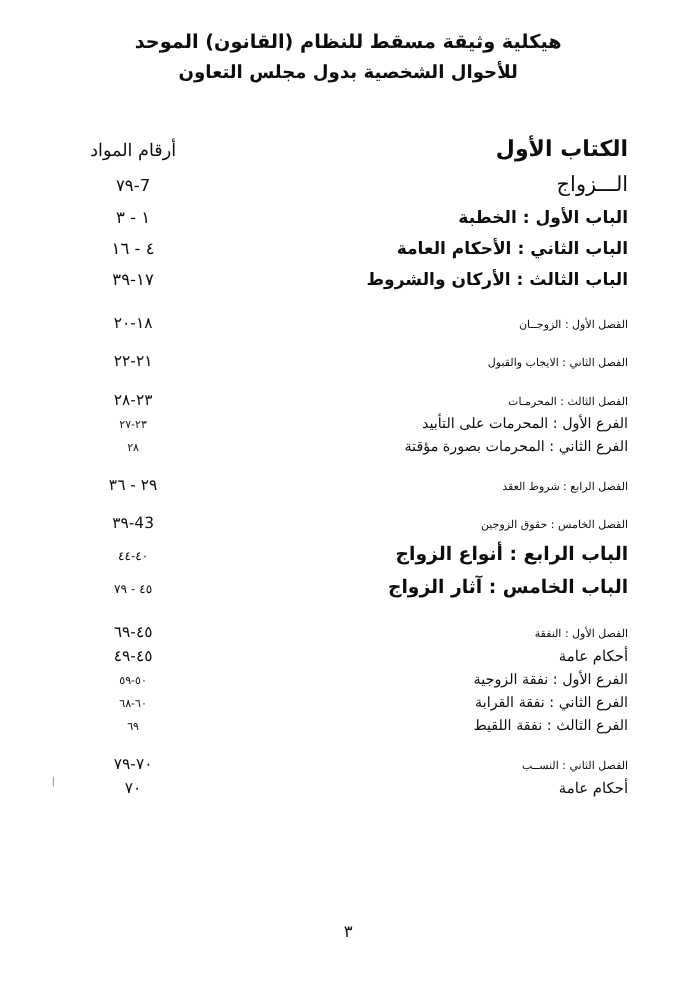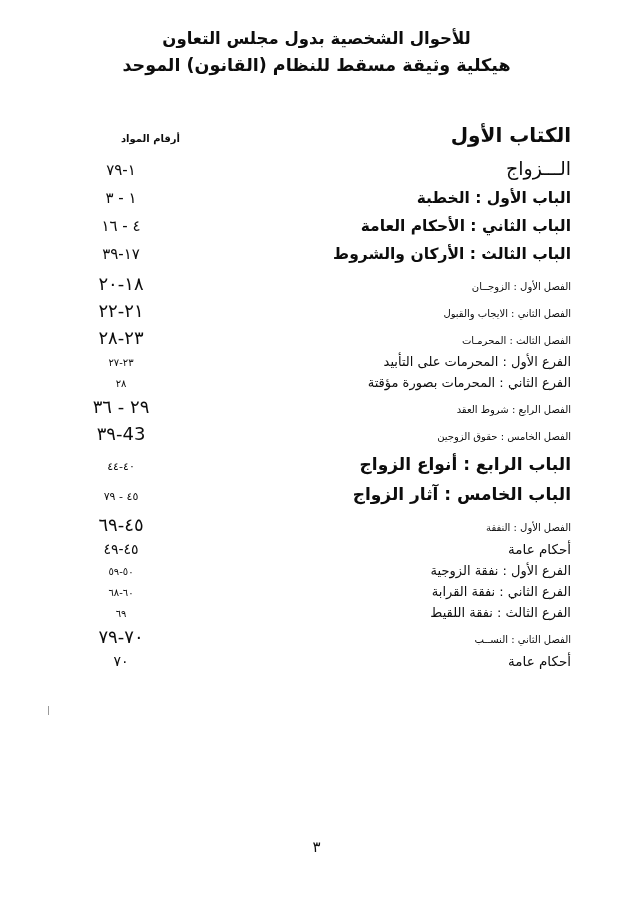--- a/index.html
+++ b/index.html
@@ -62,36 +62,35 @@
   
   .head-row {
     margin-bottom: 10px;
   }
   .head-row .label {
     font-size: 20px;
     font-weight: bold;
     margin-top: 28px;
   }
   .head-row .pages {
-    font-size: 10px;
-    font-weight: bold;
-    text-align: right;
+    font-size: 16px;
+    font-weight: normal;
   }
   
   .lvl-book .label { font-size: 19px; font-weight: normal; }
   .lvl-book .pages { font-size: 15px; }
 
   .lvl-bab .label { font-size: 15.5px; font-weight: bold; }
   .lvl-bab .pages { font-size: 15px; }
 
   .lvl-bab-big .label { font-size: 17px; font-weight: bold; }
   .lvl-bab-big .pages { font-size: 11px; }
 
   .lvl-fasl .label { font-size: 10px; font-weight: normal; }
-  .lvl-fasl .pages { font-size: 18px; }
+  .lvl-fasl .pages { font-size: 14px; margin-top: 13px; }
 
   .lvl-far .label { font-size: 13px; font-weight: normal; }
   .lvl-far .pages { font-size: 10px; }
 
   .lvl-plain .label { font-size: 13.5px; font-weight: normal; }
   .lvl-plain .pages { font-size: 14px; }
 
   .sp-sm { margin-bottom: 6px; }
   .sp-md { margin-bottom: 10px; }
 
@@ -112,34 +111,34 @@
     height: 9px;
     background: #9a9a9a;
   }
 </style>
 </head>
 <body>
 
 <div class="page">
 
   <div class="doc-title">
+    <span class="line line1">هيكلية وثيقة مسقط للنظام (القانون) الموحد</span>
     <span class="line line2">للأحوال الشخصية بدول مجلس التعاون</span>
-    <span class="line line1">هيكلية وثيقة مسقط للنظام (القانون) الموحد</span>
   </div>
 
   <div class="toc">
 
     <div class="row head-row">
       <div class="label">الكتاب الأول</div>
       <div class="pages">أرقام المواد</div>
     </div>
 
     <div class="row lvl-book sp-md">
       <div class="label">الـــزواج</div>
-      <div class="pages">١-٧٩</div>
+      <div class="pages">7-٧٩</div>
     </div>
 
     <div class="row lvl-bab sp-md">
       <div class="label">الباب الأول : الخطبة</div>
       <div class="pages">١ - ٣</div>
     </div>
 
     <div class="row lvl-bab sp-md">
       <div class="label">الباب الثاني : الأحكام العامة</div>
       <div class="pages">٤ - ١٦</div>

